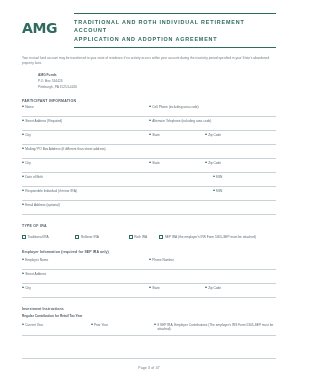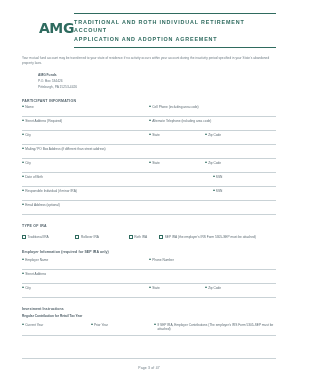--- a/index.html
+++ b/index.html
@@ -22,21 +22,20 @@
   
   .header {
     display: flex;
     align-items: flex-start;
     padding: 13px 22px 0 22px;
   }
   .logo-wrap {
     width: 52px;
     flex: 0 0 52px;
     padding-top: 8px;
-    text-align: right;
   }
   .logo {
     font-family: "DejaVu Sans", sans-serif;
     font-weight: bold;
     font-size: 14px;
     letter-spacing: -0.4px;
     color: #2f6b5f;
     line-height: 1;
   }
   .title-wrap {

